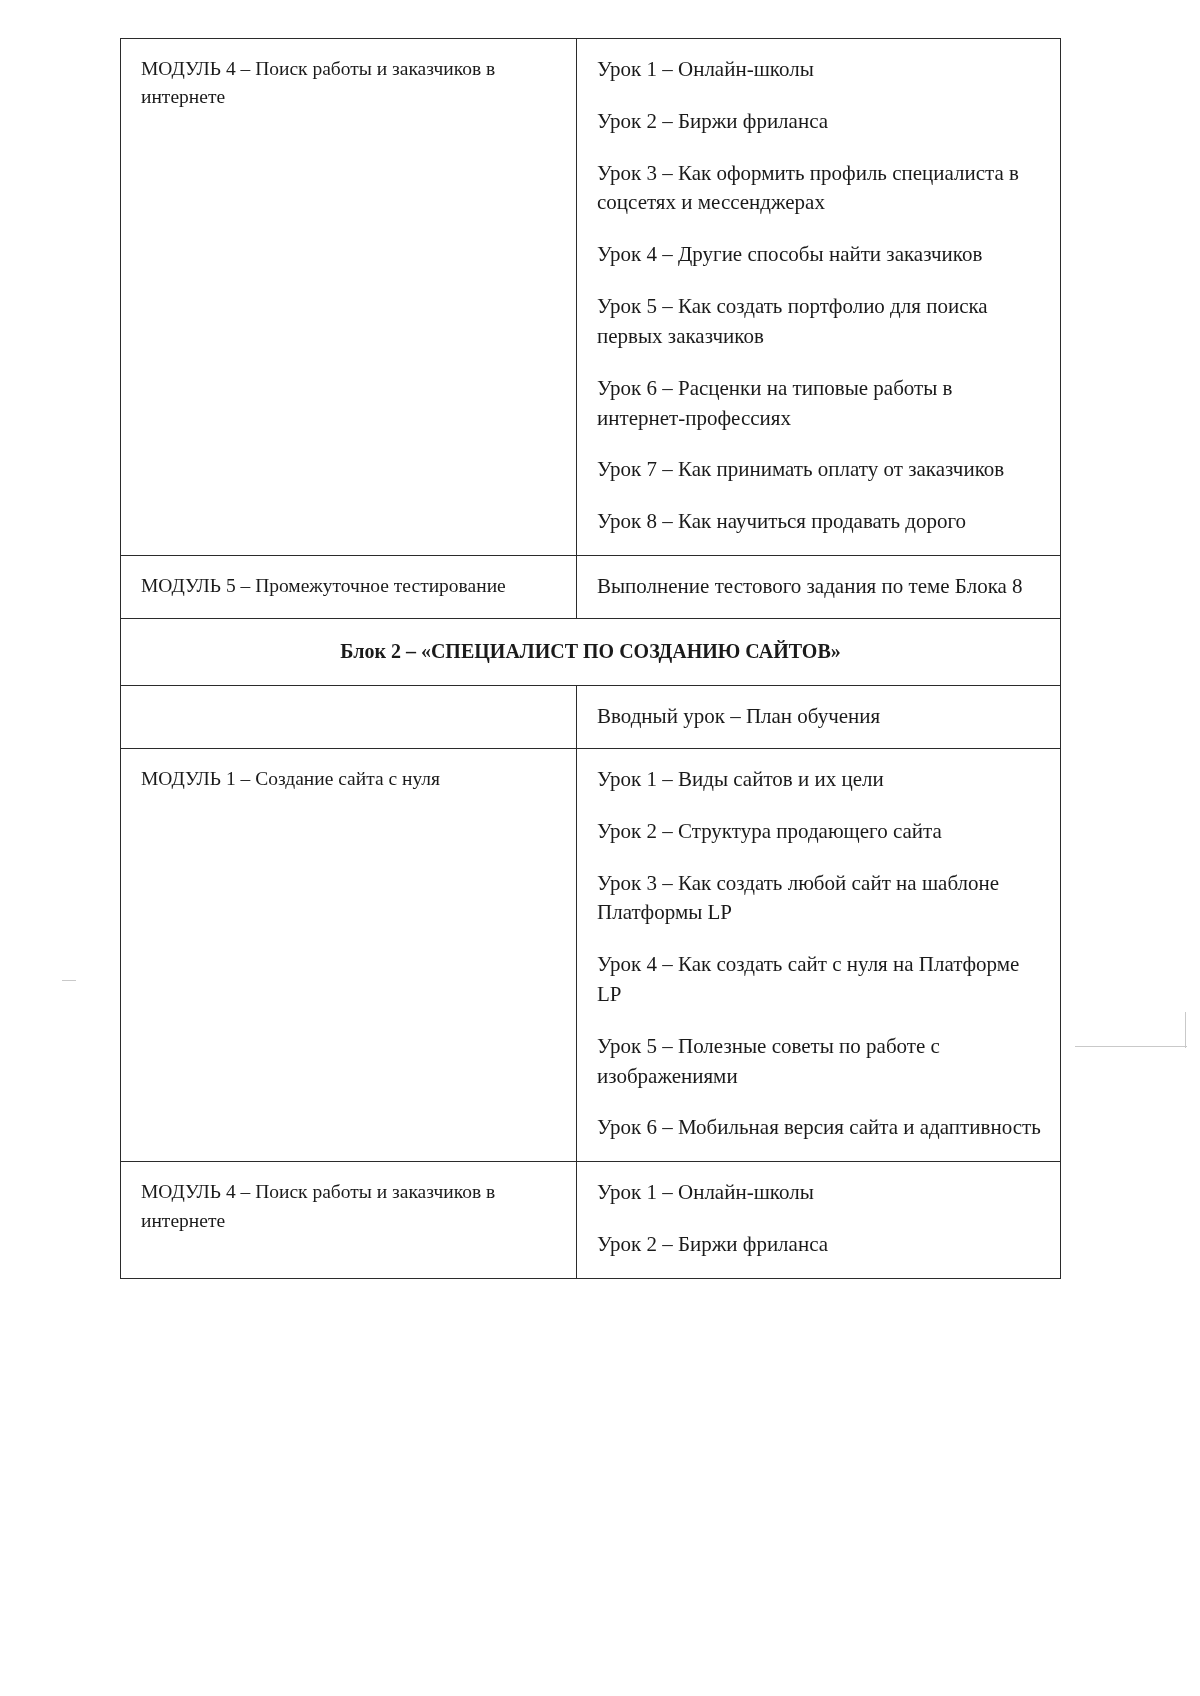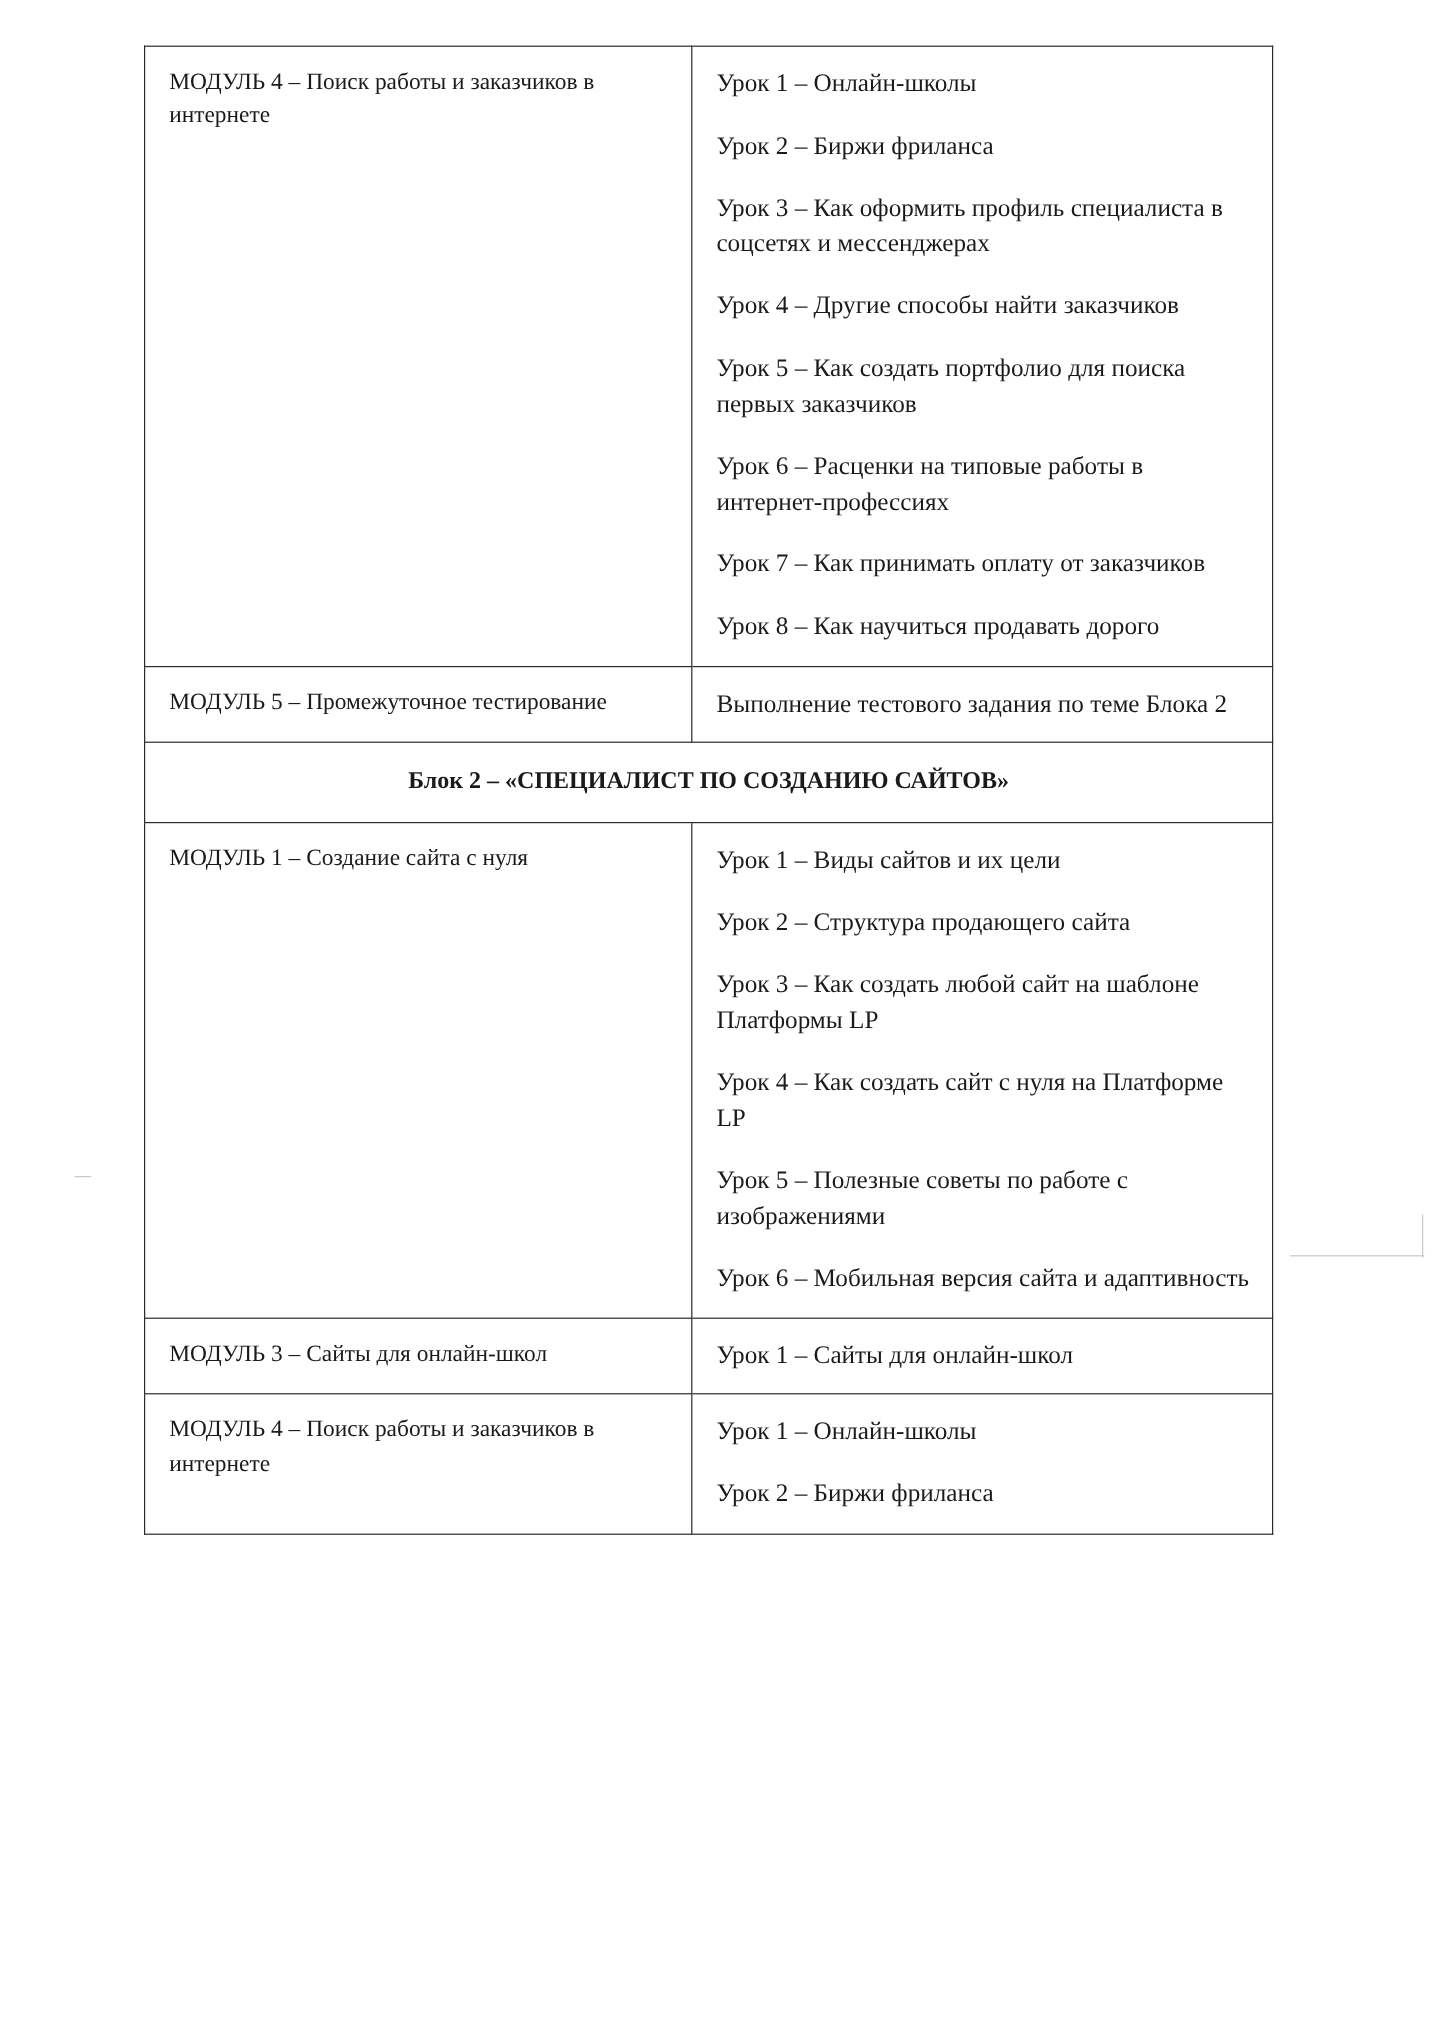--- a/index.html
+++ b/index.html
@@ -117,54 +117,54 @@
           <div class="lesson">Урок 7 – Как принимать оплату от заказчиков</div>
           <div class="lesson">Урок 8 – Как научиться продавать дорого</div>
         </td>
       </tr>
 
       <tr class="tight">
         <td>
           <div class="module-title">МОДУЛЬ 5 – Промежуточное тестирование</div>
         </td>
         <td>
-          <div class="lesson">Выполнение тестового задания по теме Блока 2</div>
+          <div class="lesson">Выполнение тестового задания по теме Блока 8</div>
         </td>
       </tr>
 
       <tr class="block-header">
         <td colspan="2">
           <span class="bh-inner">Блок 2 – «СПЕЦИАЛИСТ ПО СОЗДАНИЮ САЙТОВ»</span>
         </td>
       </tr>
 
+      <tr class="tight">
+        <td class="empty-cell">
+          <div class="module-title"></div>
+        </td>
+        <td>
+          <div class="lesson">Вводный урок – План обучения</div>
+        </td>
+      </tr>
 
       <tr>
         <td>
           <div class="module-title">МОДУЛЬ 1 – Создание сайта с нуля</div>
         </td>
         <td>
           <div class="lesson">Урок 1 – Виды сайтов и их цели</div>
           <div class="lesson">Урок 2 – Структура продающего сайта</div>
           <div class="lesson">Урок 3 – Как создать любой сайт на шаблоне Платформы LP</div>
           <div class="lesson">Урок 4 – Как создать сайт с нуля на Платформе LP</div>
           <div class="lesson">Урок 5 – Полезные советы по работе с изображениями</div>
           <div class="lesson">Урок 6 – Мобильная версия сайта и адаптивность</div>
         </td>
       </tr>
 
 
-      <tr class="tight">
-        <td>
-          <div class="module-title">МОДУЛЬ 3 – Сайты для онлайн-школ</div>
-        </td>
-        <td>
-          <div class="lesson">Урок 1 – Сайты для онлайн-школ</div>
-        </td>
-      </tr>
 
       <tr>
         <td>
           <div class="module-title">МОДУЛЬ 4 – Поиск работы и заказчиков в интернете</div>
         </td>
         <td>
           <div class="lesson">Урок 1 – Онлайн-школы</div>
           <div class="lesson">Урок 2 – Биржи фриланса</div>
         </td>
       </tr>

